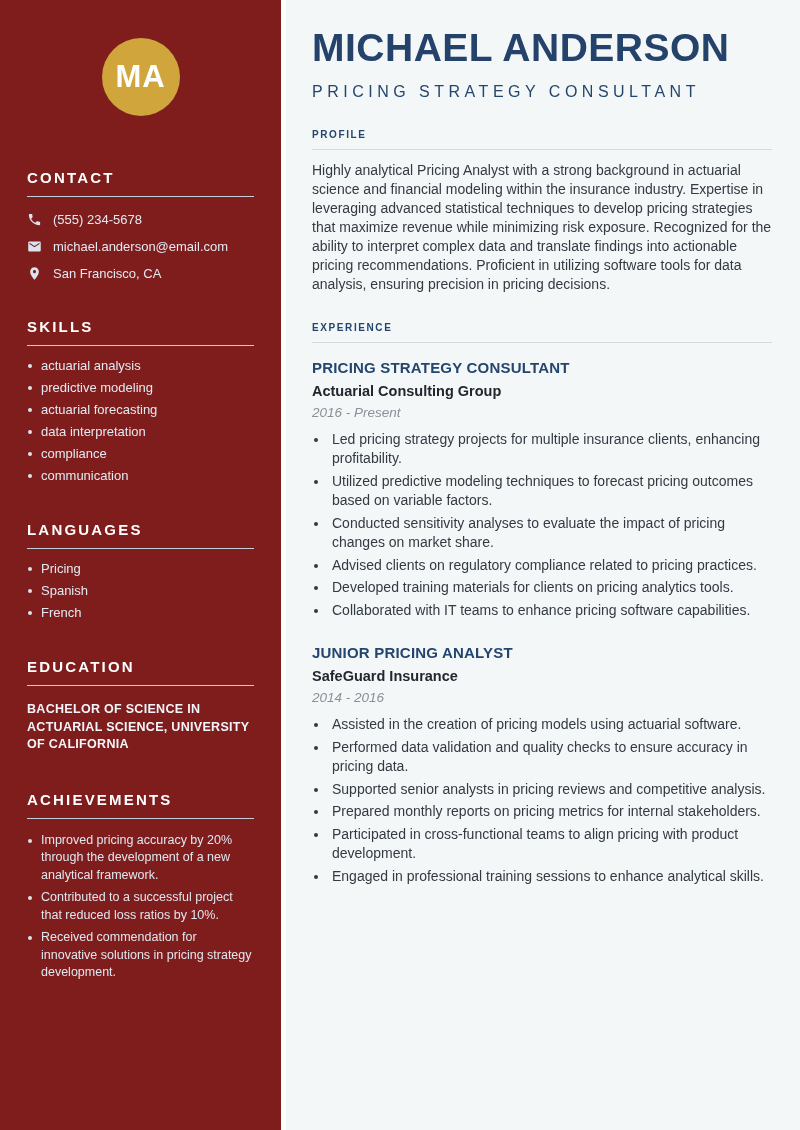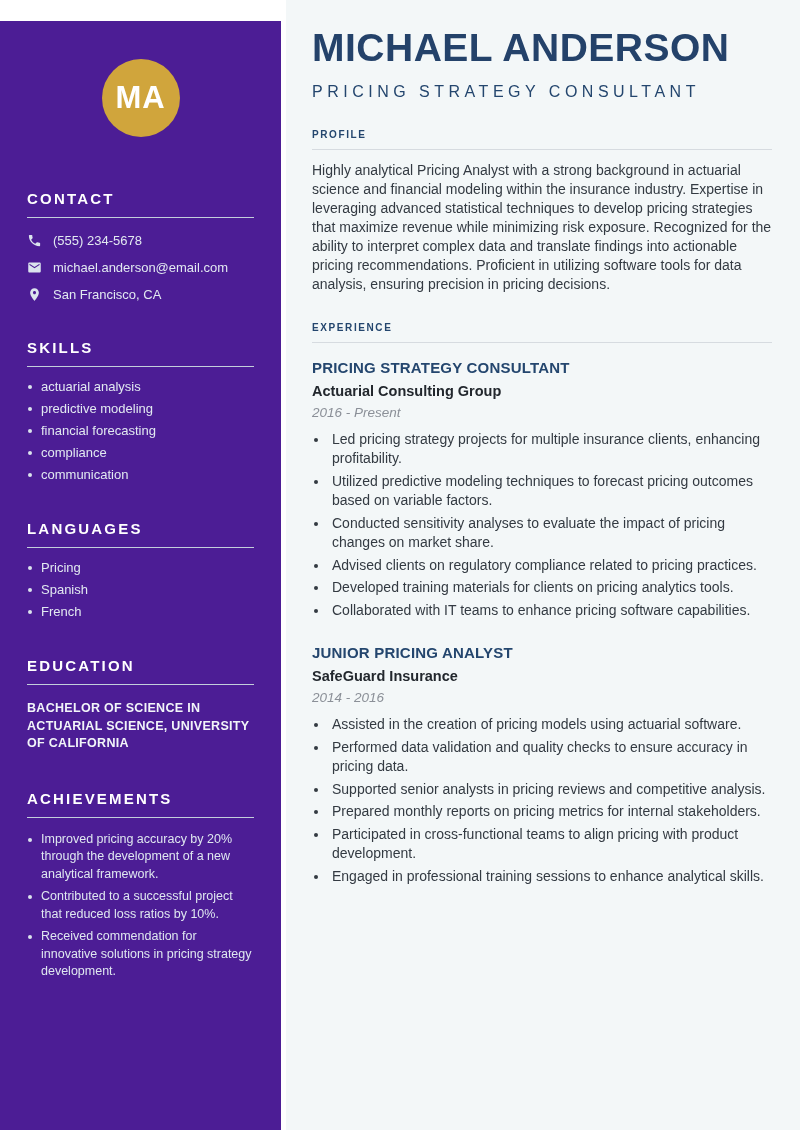--- a/index.html
+++ b/index.html
@@ -11,24 +11,23 @@
   }
   .page {
     display: flex;
     width: 800px; height: 1130px;
     overflow: hidden;
   }
 
   
   .sidebar {
     width: 281px; flex: 0 0 281px;
-    background: #4c1d95;
+    background: #7f1d1d;
     color: #dde5ee;
     padding: 0 27px;
-    margin-top: 21px;
   }
   .avatar {
     width: 78px; height: 78px;
     margin: 38px auto 0;
     border-radius: 50%;
     background: #d0a53c;
     color: #ffffff;
     display: flex; align-items: center; justify-content: center;
     font-size: 31px; font-weight: 700; letter-spacing: 1px;
   }
@@ -186,21 +185,22 @@
           <span>San Francisco, CA</span>
         </div>
       </div>
     </section>
 
     <section class="side-section">
       <h2 class="side-h">SKILLS</h2>
       <ul class="side-list">
         <li>actuarial analysis</li>
         <li>predictive modeling</li>
-        <li>financial forecasting</li>
+        <li>actuarial forecasting</li>
+        <li>data interpretation</li>
         <li>compliance</li>
         <li>communication</li>
       </ul>
     </section>
 
     <section class="side-section">
       <h2 class="side-h">LANGUAGES</h2>
       <ul class="side-list">
         <li>Pricing</li>
         <li>Spanish</li>

